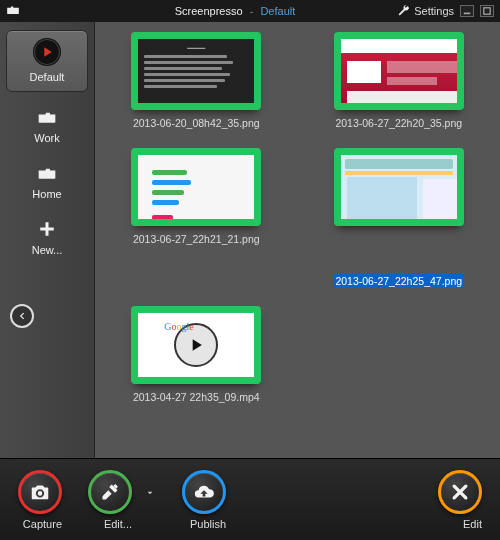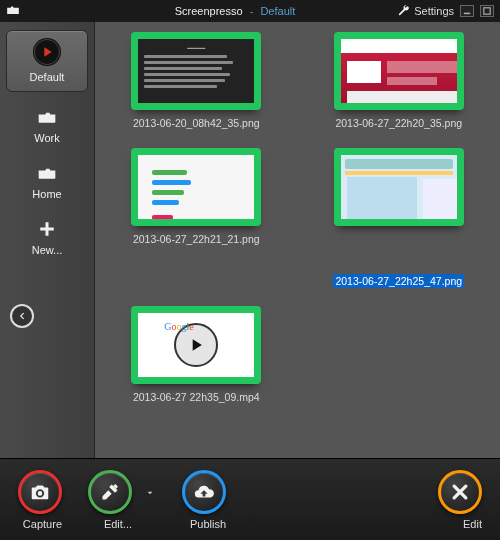--- a/index.html
+++ b/index.html
@@ -215,21 +215,21 @@
 
       <div class="cell">
         <div class="thumb th-video">
           <div class="logo"><span class="g1">G</span><span class="g2">o</span><span class="g3">o</span><span class="g4">g</span><span class="g5">l</span><span class="g6">e</span></div>
           <div class="play">
             <svg width="20" height="20" viewBox="0 0 24 24">
                 <path d="M8 5v14l11-7z"></path>
               </svg>
           </div>
         </div>
-        <div class="fname">2013-06-27 22h35_09.mp4</div>
+        <div class="fname">2013-04-27 22h35_09.mp4</div>
       </div>
 
     </div>
   </div>
 
   <div class="toolbar">
     <div class="tool-group">
       <div class="tool">
         <div class="circle" style="border-color:#e53030">
           <svg width="22" height="22" viewBox="0 0 24 24">

